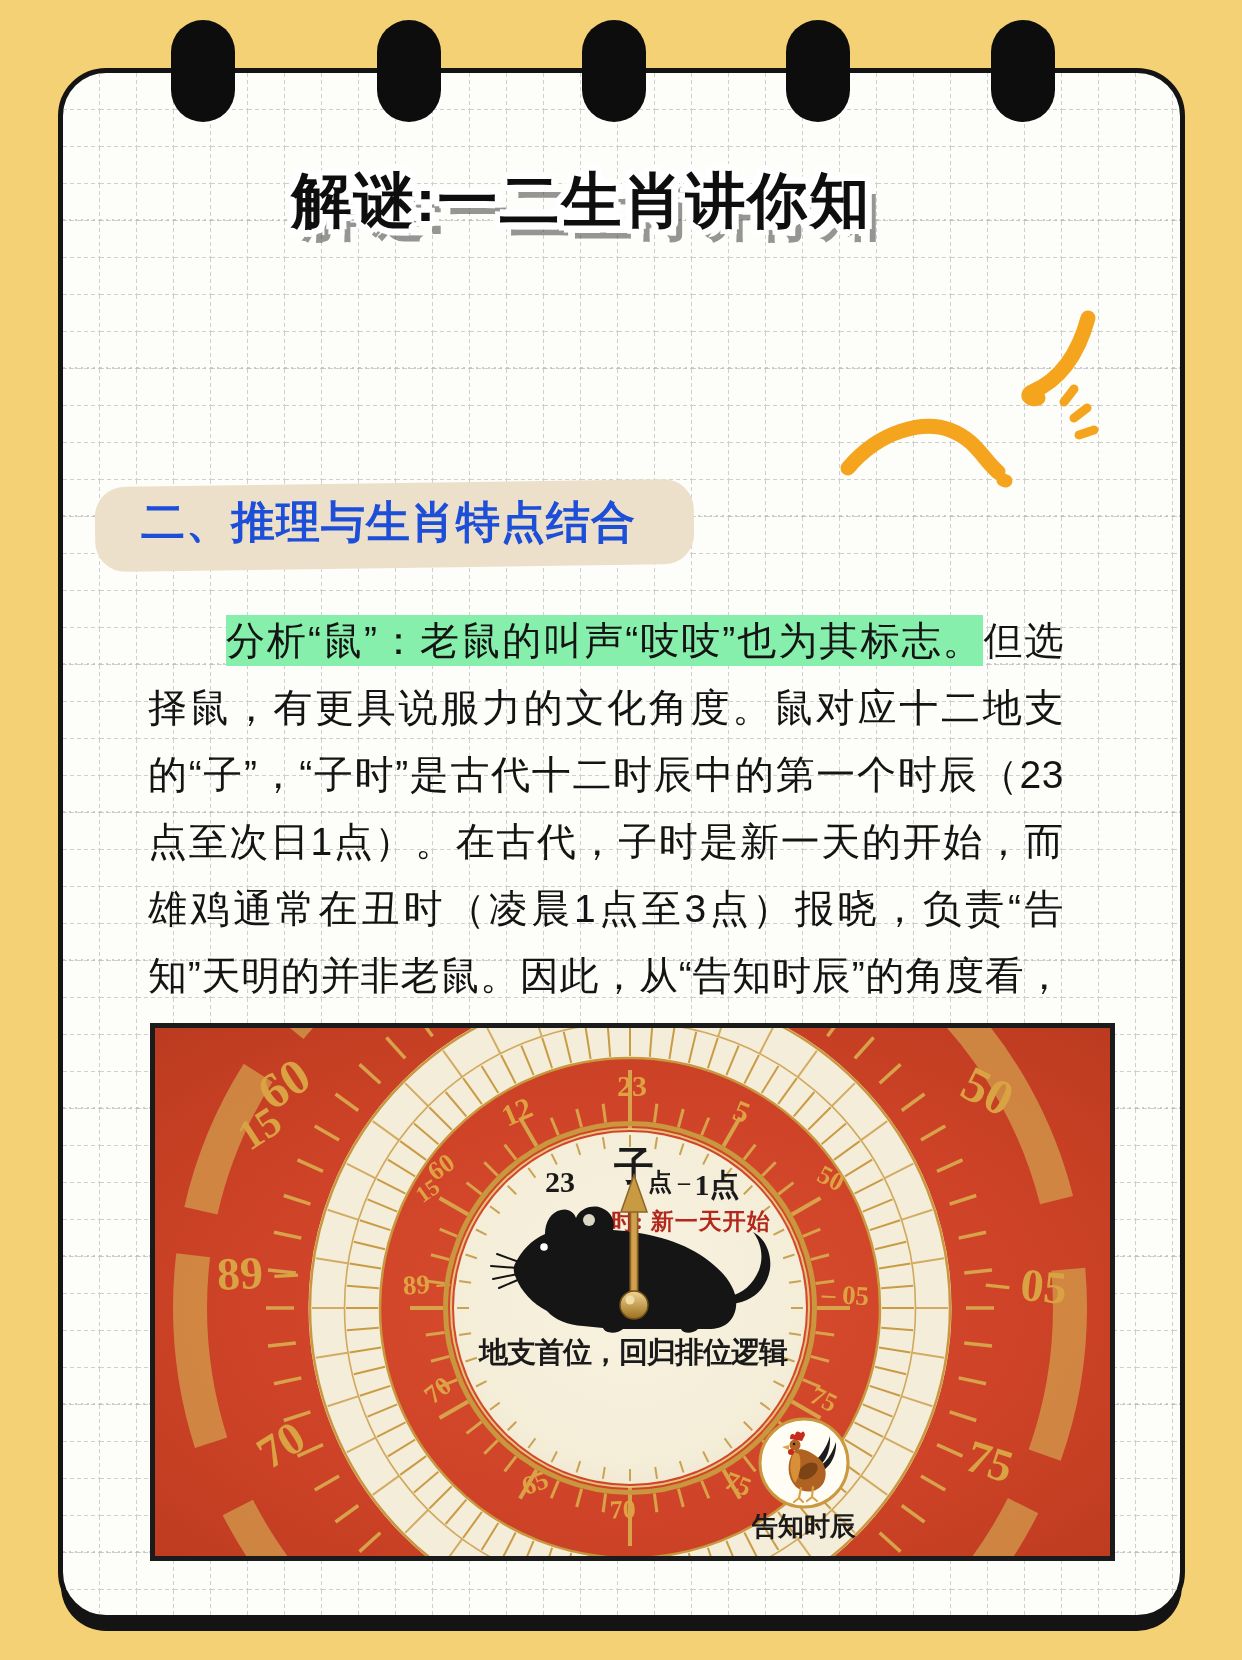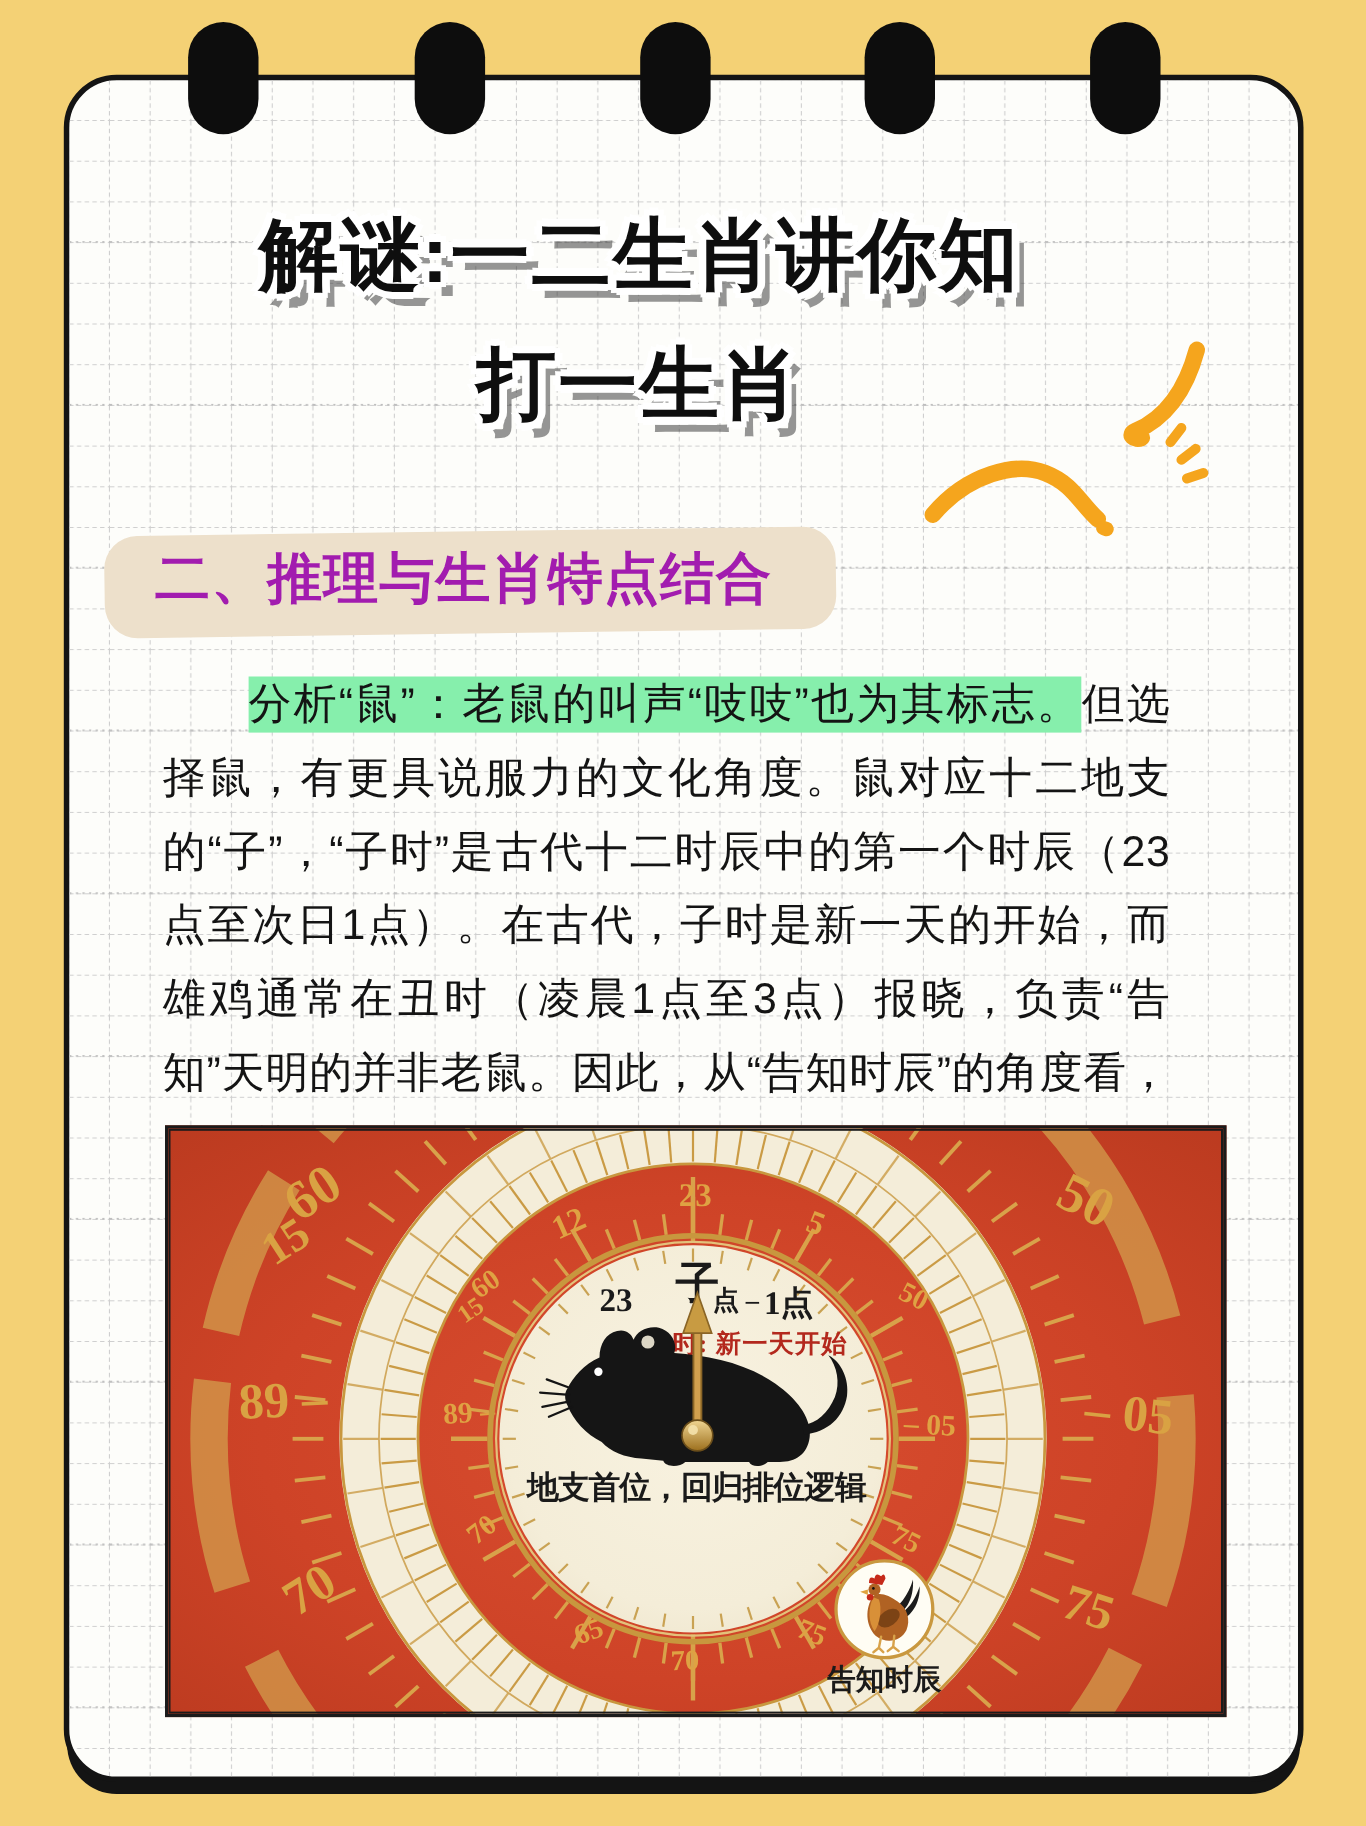--- a/index.html
+++ b/index.html
@@ -3,29 +3,29 @@
 <meta charset="utf-8">
 <style>
   html,body{margin:0;padding:0;}
   body{width:1242px;height:1660px;font-family:"Liberation Sans",sans-serif;}
   .page{position:relative;width:1242px;height:1660px;background:#F4D175;overflow:hidden;}
   .card{position:absolute;left:58px;top:68px;width:1117px;height:1542px;background:#FDFDFA;
         border:5px solid #141414;border-radius:48px;box-shadow:0 14px 0 -3px #141414;}
   .grid-svg{position:absolute;left:0;top:0;width:100%;height:100%;border-radius:42px;}
   .ring{position:absolute;top:-53px;width:64px;height:102px;background:#0D0D0D;border-radius:32px;}
   .r1{left:108px}.r2{left:314px}.r3{left:519px}.r4{left:723px}.r5{left:928px}
-  .title{position:absolute;top:100px;left:0;right:80px;text-align:center;color:#0E0E0E;
-         font-weight:900;font-size:72px;line-height:118px;letter-spacing:2px;
+  .title{position:absolute;top:69px;left:0;right:80px;text-align:center;color:#0E0E0E;
+         font-weight:900;font-size:60px;line-height:118px;letter-spacing:2px;
          text-shadow:-5px -5px 0 #fff,5px -5px 0 #fff,-5px 5px 0 #fff,5px 5px 0 #fff,
                      -7px 0 0 #fff,7px 0 0 #fff,0 -7px 0 #fff,0 7px 0 #fff,
                      11px 13px 0 rgba(45,45,45,.5);}
   .doodle{position:absolute;left:757px;top:207px;width:300px;height:215px;}
   .heading-wrap{position:absolute;left:32px;top:410px;background:#EDE0CB;border-radius:30px;
                 padding:10px 58px 16px 46px;transform:rotate(-0.8deg);}
-  .heading-wrap h2{margin:0;font-size:50px;font-weight:900;color:#a21caf;letter-spacing:1px;transform:rotate(0.8deg);}
+  .heading-wrap h2{margin:0;font-size:44px;font-weight:900;color:#1d4ed8;letter-spacing:1px;transform:rotate(0.8deg);}
   .body-text{position:absolute;left:85px;top:534px;width:916px;margin:0;font-size:39px;line-height:67px;
              color:#141414;font-weight:500;text-align:justify;text-indent:78px;letter-spacing:.5px;}
   .body-text mark{background:#86efac;color:inherit;padding:4px 0;}
   .illustration{position:absolute;left:87px;top:950px;width:959px;height:532px;margin:0;
                 border:3px solid #1B1B1B;background:#CE4327;}
   .illustration svg{display:block;width:100%;height:100%;}
   text.mid-num{font-family:"Liberation Serif",serif;fill:#DFA243;text-anchor:middle;font-weight:600;}
   text.outer-num{font-family:"Liberation Serif",serif;fill:#D9A243;text-anchor:middle;font-weight:600;}
   text.disc-ink{font-family:"Liberation Serif",serif;fill:#1A1A1A;text-anchor:middle;font-weight:700;}
   text.subtitle-red{font-family:"Liberation Serif",serif;fill:#B3281D;text-anchor:middle;font-weight:700;}
@@ -50,21 +50,20 @@
     </svg>
 
     <span class="ring r1"></span>
     <span class="ring r2"></span>
     <span class="ring r3"></span>
     <span class="ring r4"></span>
     <span class="ring r5"></span>
 
     <div class="title">
       <div>解谜:一二生肖讲你知</div>
-      <div>打一生肖</div>
     </div>
 
     <svg class="doodle" viewBox="0 0 300 215">
       <g fill="none" stroke="#F5A51D" stroke-width="15" stroke-linecap="round">
         <path d="M268,38 C258,75 240,100 212,112 C205,115 211,121 218,118"></path>
         <path d="M28,188 C60,150 104,140 130,150 C156,160 162,178 178,192"></path>
         <path d="M244,122 L254,109" stroke-width="9"></path>
         <path d="M254,138 L267,128" stroke-width="9"></path>
         <path d="M259,155 L274,150" stroke-width="9"></path>
         <path d="M183,200 L186,201" stroke-width="13"></path>

